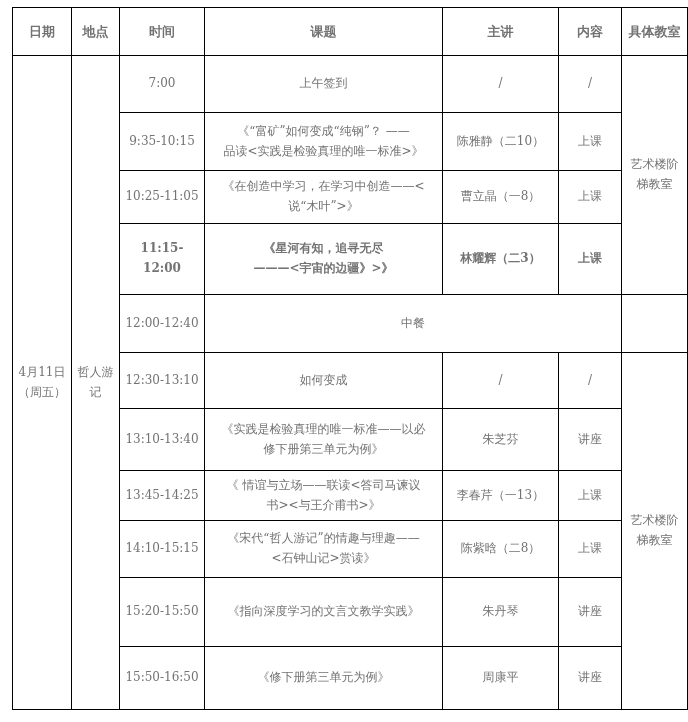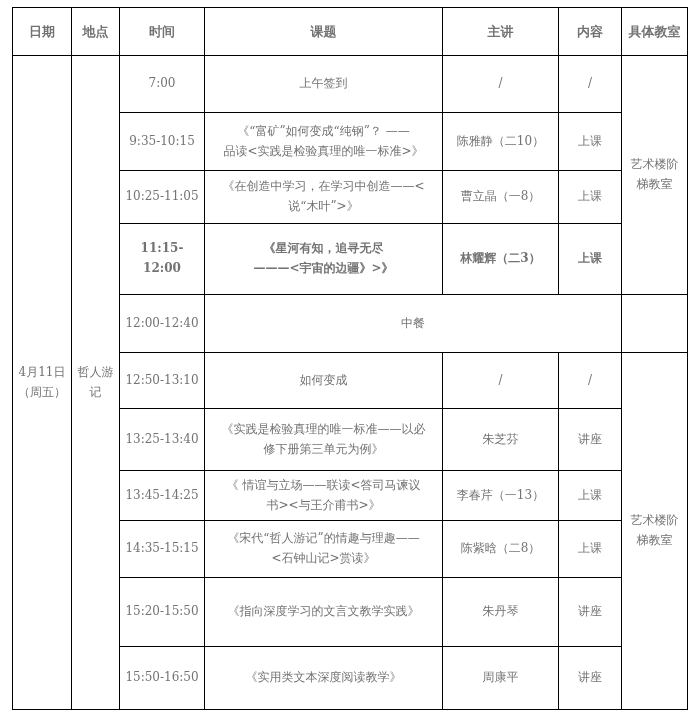--- a/index.html
+++ b/index.html
@@ -109,59 +109,59 @@
     <td>上课</td>
   </tr>
 
   <tr class="r5">
     <td>12:00-12:40</td>
     <td colspan="3">中餐</td>
     <td></td>
   </tr>
 
   <tr class="r6">
-    <td>12:50-13:10</td>
+    <td>12:30-13:10</td>
     <td>如何变成</td>
     <td>/</td>
     <td>/</td>
     <td rowspan="6">艺术楼阶
 梯教室</td>
   </tr>
 
   <tr class="r7">
-    <td>13:25-13:40</td>
+    <td>13:10-13:40</td>
     <td>《实践是检验真理的唯一标准——以必
 修下册第三单元为例》</td>
     <td>朱芝芬</td>
     <td>讲座</td>
   </tr>
 
   <tr class="r8">
     <td>13:45-14:25</td>
     <td>《 情谊与立场——联读&lt;答司马谏议
 书&gt;&lt;与王介甫书&gt;》</td>
     <td>李春芹（一13）</td>
     <td>上课</td>
   </tr>
 
   <tr class="r9">
-    <td>14:35-15:15</td>
+    <td>14:10-15:15</td>
     <td>《宋代“哲人游记”的情趣与理趣——
 &lt;石钟山记&gt;赏读》</td>
     <td>陈紫晗（二8）</td>
     <td>上课</td>
   </tr>
 
   <tr class="r10">
     <td>15:20-15:50</td>
     <td>《指向深度学习的文言文教学实践》</td>
     <td>朱丹琴</td>
     <td>讲座</td>
   </tr>
 
   <tr class="r11">
     <td>15:50-16:50</td>
-    <td>《实用类文本深度阅读教学》</td>
+    <td>《修下册第三单元为例》</td>
     <td>周康平</td>
     <td>讲座</td>
   </tr>
 </tbody>
   </table>
 
 </body></html>

